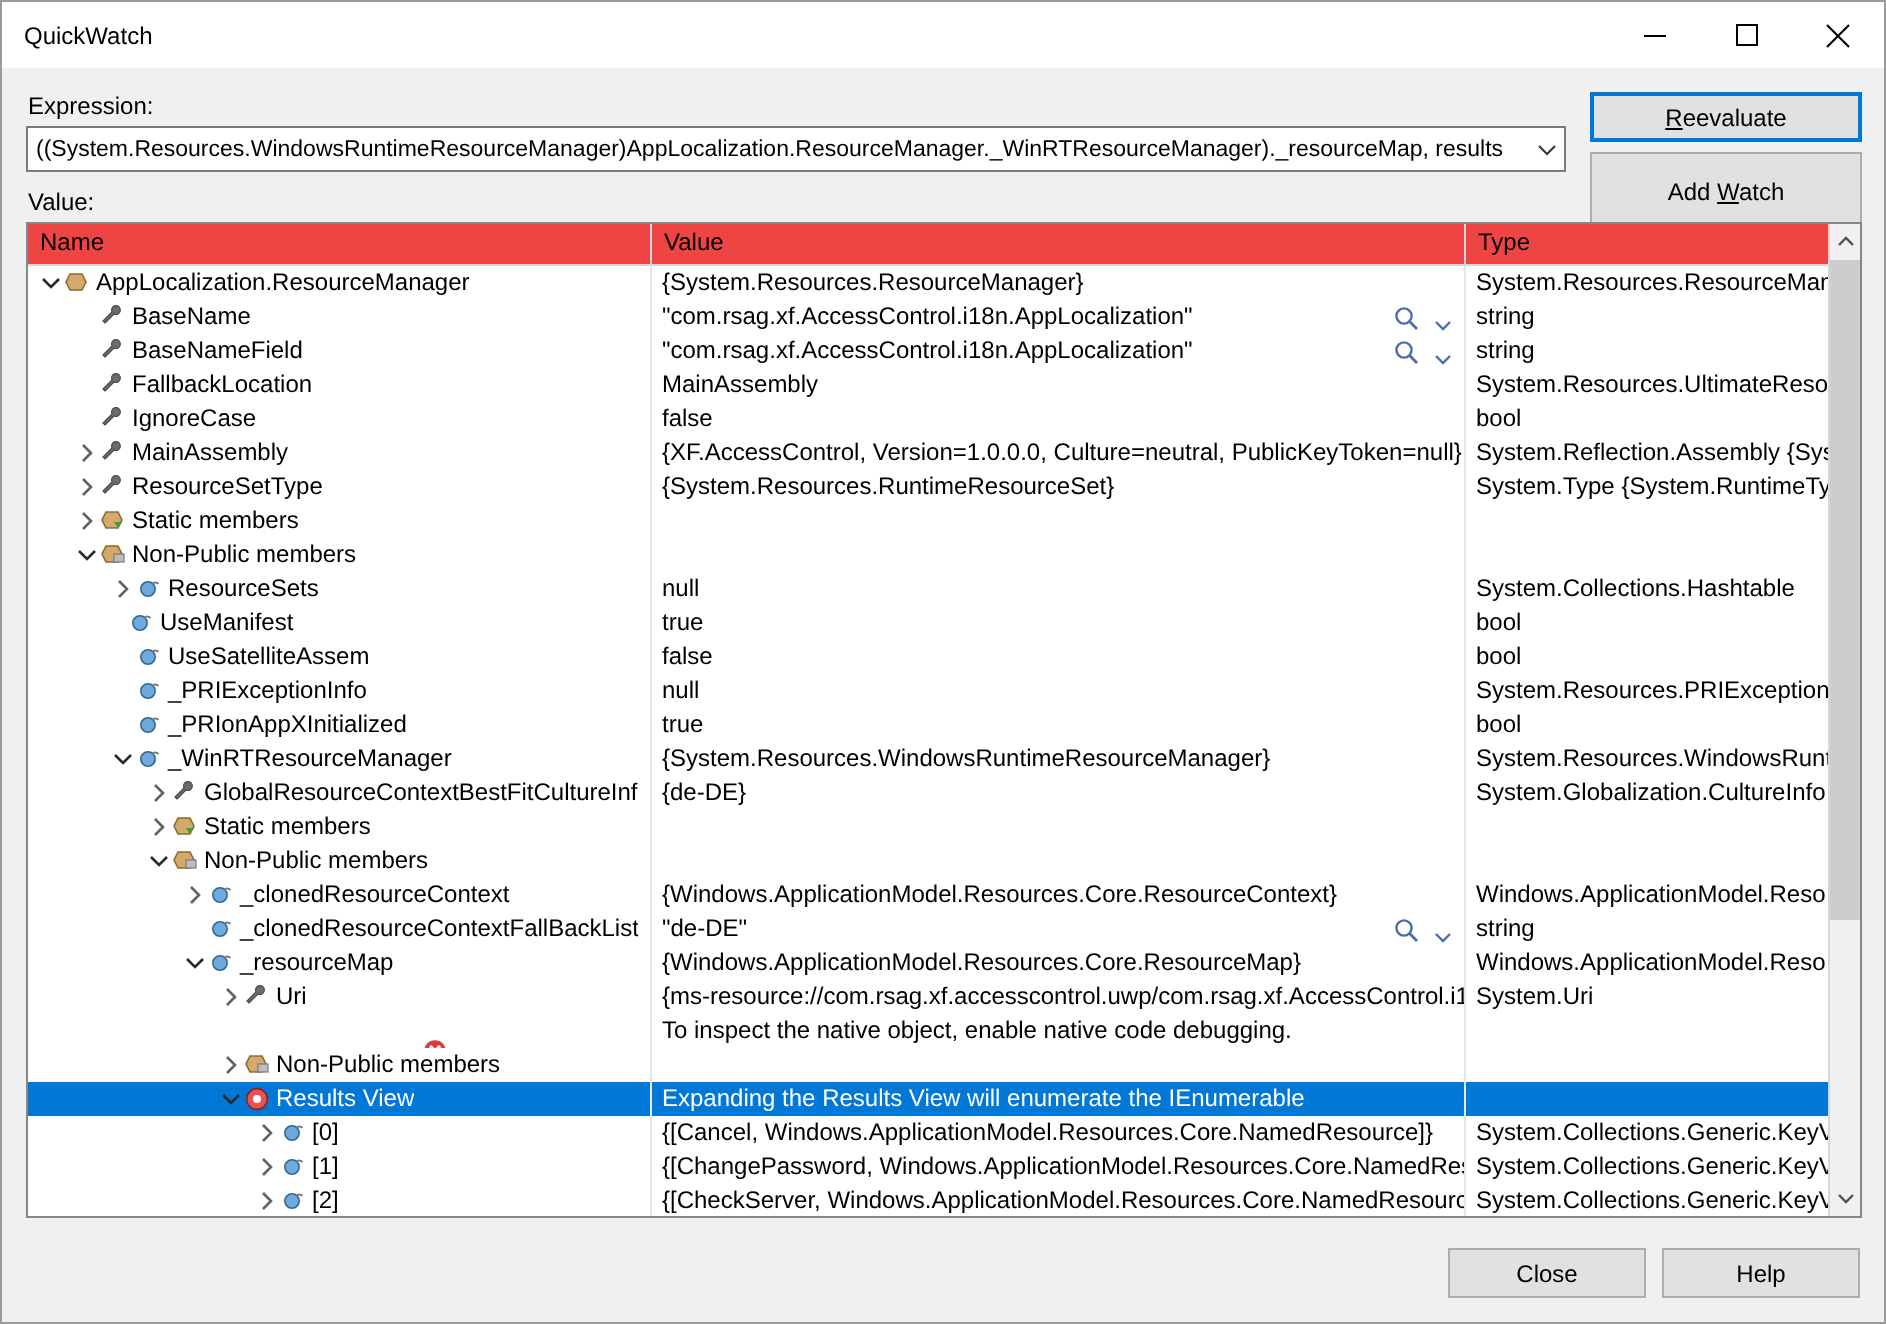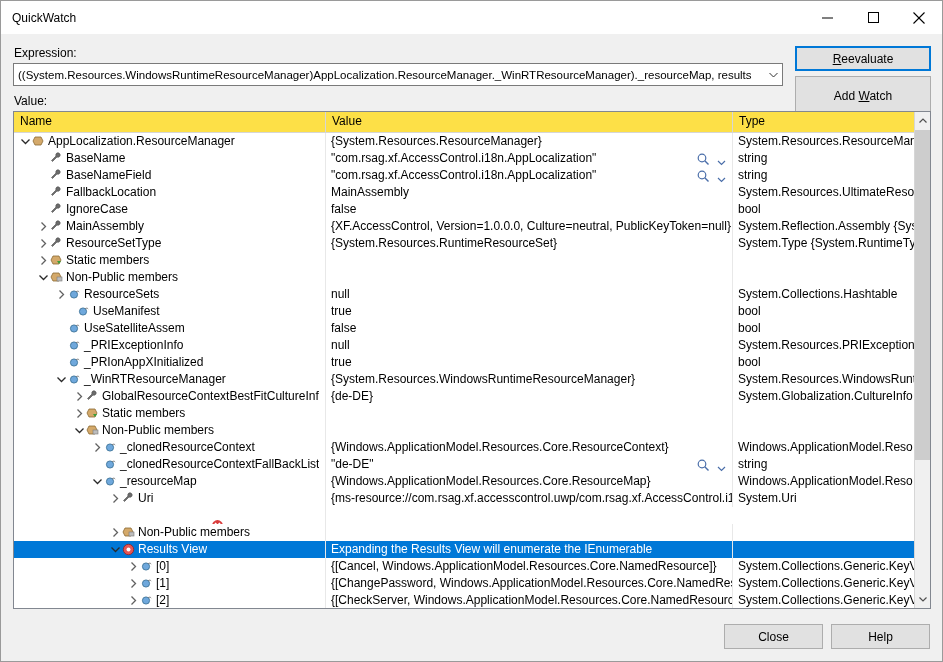--- a/index.html
+++ b/index.html
@@ -149,21 +149,21 @@
     width: 918px;
     height: 498px;
     border: 1px solid #828790;
     background: #ffffff;
     box-sizing: border-box;
     overflow: hidden;
   }
   .grid-header {
     display: flex;
     height: 20px;
-    background: #fde047;
+    background: #ef4444;
     border-bottom: 1px solid #d6d6d6;
     position: relative;
     align-items: flex-end;
   }
   .gh-cell {
     font-size: 12px;
     color: #000;
     padding: 2px 0 0 6px;
     border-right: 1px solid #d6d6d6;
     box-sizing: border-box;
@@ -539,21 +539,21 @@
             <span class="name-text">ResourceSets</span>
           </div>
           <div class="cell-value">
             <span class="vtext">null</span>
           </div>
           <div class="cell-type">
             <span class="vtext">System.Collections.Hashtable</span>
           </div>
         </div>
         <div class="row">
-          <div class="cell-name" style="padding-left: 51px;">
+          <div class="cell-name" style="padding-left: 38px;">
             <span class="expander"></span>
             <span class="icon-slot">
               <svg width="13" height="13" viewBox="0 0 13 13">
                 <circle cx="6" cy="6.5" r="3.6" fill="#6fa8dc" stroke="#31698f" stroke-width="0.8"></circle>
                 <path d="M8 4 a2 2 0 0 1 3.2 0" fill="none" stroke="#777" stroke-width="1"></path>
               </svg>
             </span>
             <span class="name-text">UseManifest</span>
           </div>
           <div class="cell-value">
@@ -798,20 +798,23 @@
           <div class="cell-name" style="padding-left: 96px; flex-direction: column;">
             <span class="expander"></span>
             <span class="icon-slot">
               <svg width="13" height="13" viewBox="0 0 13 13">
                 <circle cx="6.5" cy="6.5" r="5.4" fill="#d93b3b"></circle>
                 <line x1="4" y1="4" x2="9" y2="9" stroke="#fff" stroke-width="1.6"></line>
                 <line x1="9" y1="4" x2="4" y2="9" stroke="#fff" stroke-width="1.6"></line>
               </svg>
             </span>
             <span class="name-text">Native View</span>
+          </div>
+          <div class="cell-value">
+            <span class="vtext">To inspect the native object, enable native code debugging.</span>
           </div>
           <div class="cell-type">
             <span class="vtext"></span>
           </div>
         </div>
         <div class="row">
           <div class="cell-name" style="padding-left: 96px;">
             <span class="expander">
               <svg width="11" height="11" viewBox="0 0 11 11">
                 <polyline points="3.5,1.5 7.5,5.5 3.5,9.5" fill="none" stroke="#616161" stroke-width="1.3"></polyline>

